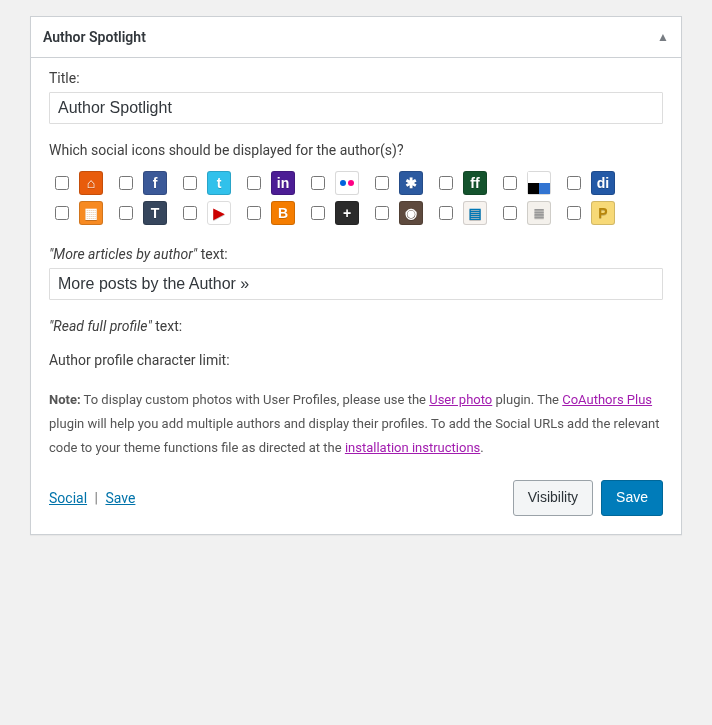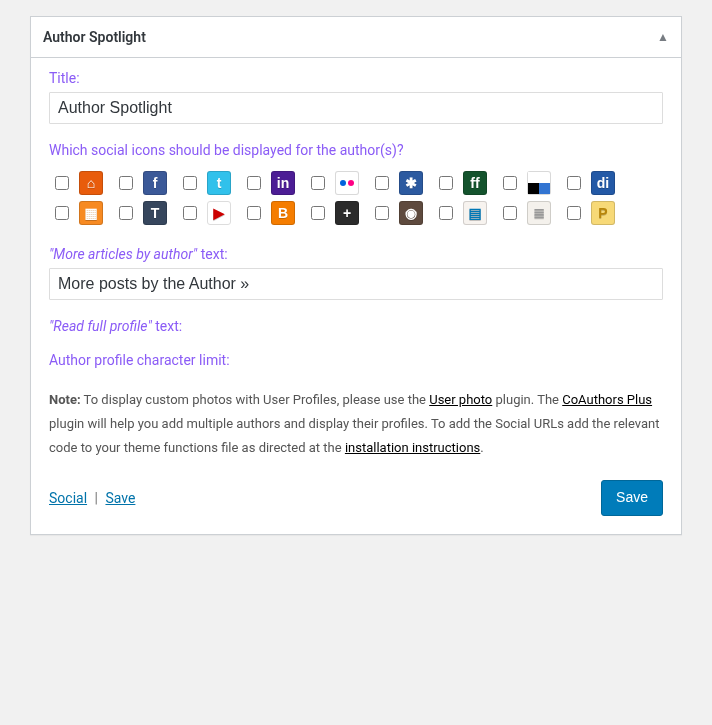--- a/index.html
+++ b/index.html
@@ -42,21 +42,21 @@
   .inside {
     padding: 12px 18px 18px 18px;
     font-size: 14px;
   }
   .form-group {
     margin-bottom: 18px;
   }
   label.field-label {
     display: block;
     font-size: 14px;
-    color: #8b5cf6;
+    color: #404040;
     margin-bottom: 6px;
   }
   label.field-label em {
     font-style: italic;
   }
   input.widefat {
     width: 100%;
     box-sizing: border-box;
     font-size: 16px;
     padding: 6px 8px;
@@ -98,21 +98,21 @@
     text-shadow: 0 1px 0 rgba(0,0,0,0.2);
     font-family: Arial, sans-serif;
   }
   .note {
     font-size: 13px;
     line-height: 1.85;
     color: #555;
     margin-top: 20px;
   }
   .note a {
-    color: #000000;
+    color: #a21caf;
     text-decoration: underline;
   }
   .widget-controls {
     display: flex;
     justify-content: space-between;
     align-items: center;
     margin-top: 20px;
   }
   .widget-controls .left a {
     color: #0073aa;
@@ -300,19 +300,20 @@
         <strong>Note:</strong><span> To display custom photos with User Profiles, please use the </span><a href="#">User photo</a><span> plugin. The </span><a href="#">CoAuthors Plus</a><span> plugin will help you add multiple authors and display their profiles. To add the Social URLs add the relevant code to your theme functions file as directed at the </span><a href="#">installation instructions</a><span>.</span>
       </div>
 
       <div class="widget-controls">
         <div class="left">
           <a href="#">Social</a>
           <span class="sep">|</span>
           <a href="#">Save</a>
         </div>
         <div class="right">
+          <button class="button button-secondary">Visibility</button>
           <button class="button button-primary">Save</button>
         </div>
       </div>
 
     </div>
   </div>
 </div>
 
 </body></html>

